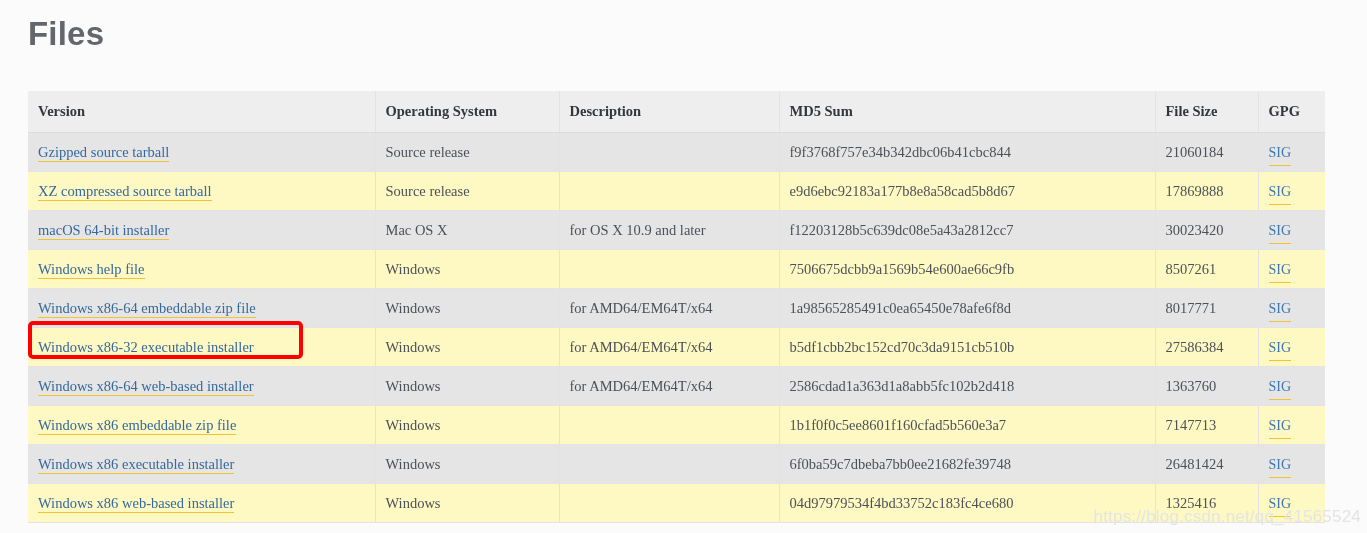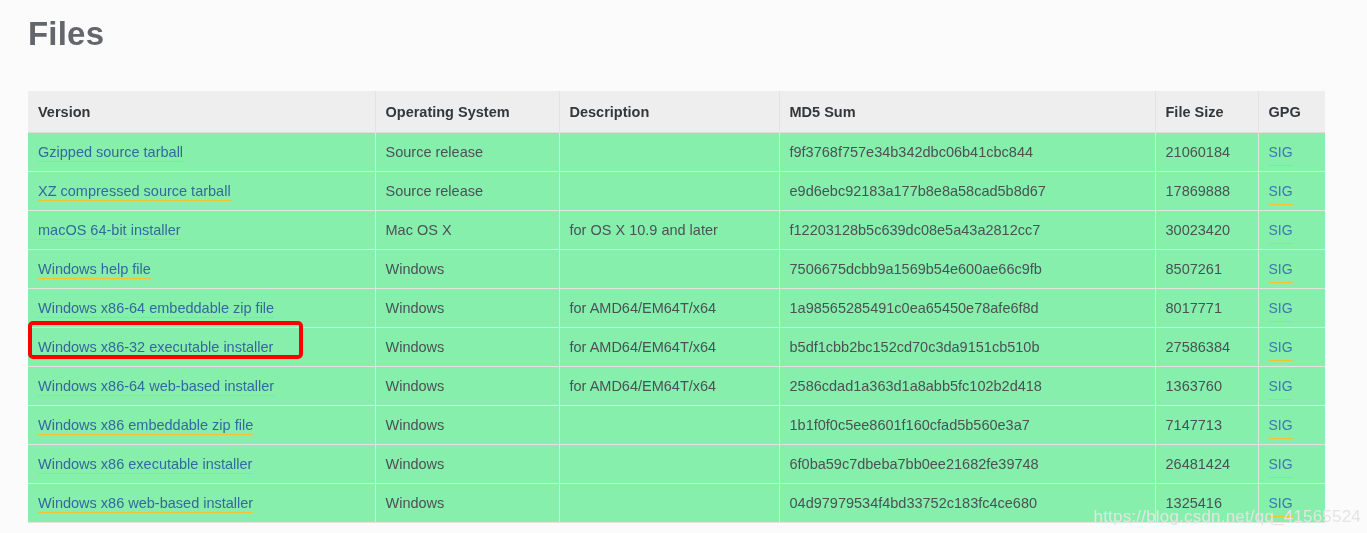--- a/index.html
+++ b/index.html
@@ -28,20 +28,21 @@
     line-height: 44px;
     margin: 0;
   }
 
   
   .files-table-wrap {
     position: absolute;
     left: 28px;
     top: 91px;
     width: 1297px;
+    font-family: Liberation Serif, serif;
   }
   table.files {
     border-collapse: collapse;
     width: 1297px;
     table-layout: fixed;
     font-size: 14.5px;
     color: #4a4f55;
   }
   table.files th,
   table.files td {
@@ -63,22 +64,22 @@
     font-weight: bold;
     color: #33373b;
     font-size: 14.5px;
     border-bottom: 1px solid #dddddd;
   }
   table.files tbody td {
     height: 38px;
     font-size: 14.5px;
     color: #4c5157;
   }
-  table.files tbody tr.odd td  { background: #86efac; }
-  table.files tbody tr.even td { background: #86efac; }
+  table.files tbody tr.odd td  { background: #e5e5e5; }
+  table.files tbody tr.even td { background: #fef9c3; }
 
   
   col.c-version { width: 347px; }
   col.c-os      { width: 184px; }
   col.c-desc    { width: 220px; }
   col.c-md5     { width: 376px; }
   col.c-size    { width: 103px; }
   col.c-gpg     { width: 67px;  }
 
   

